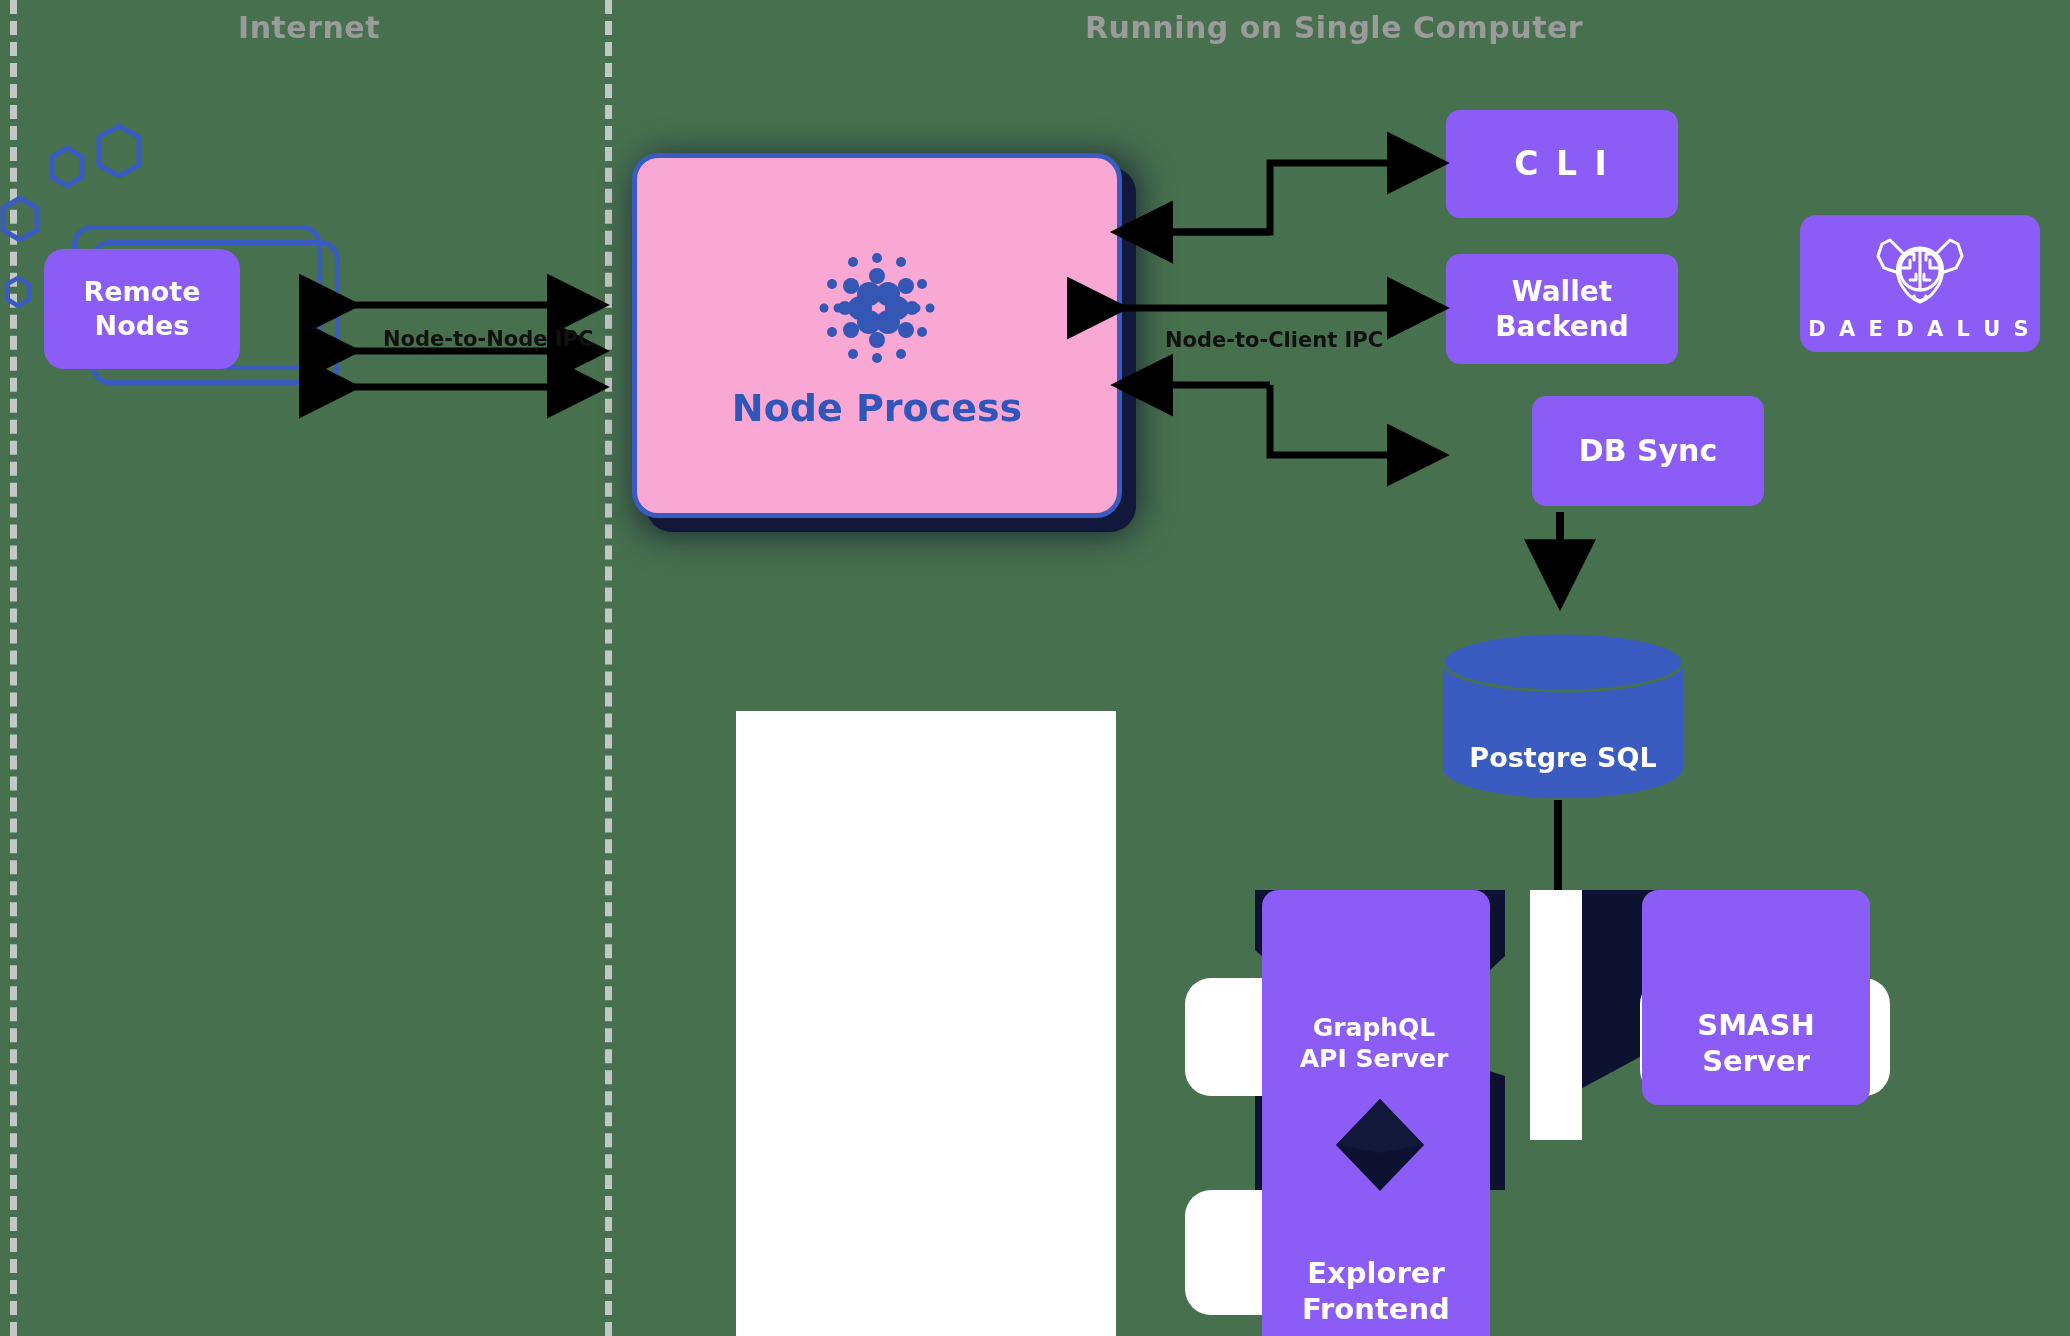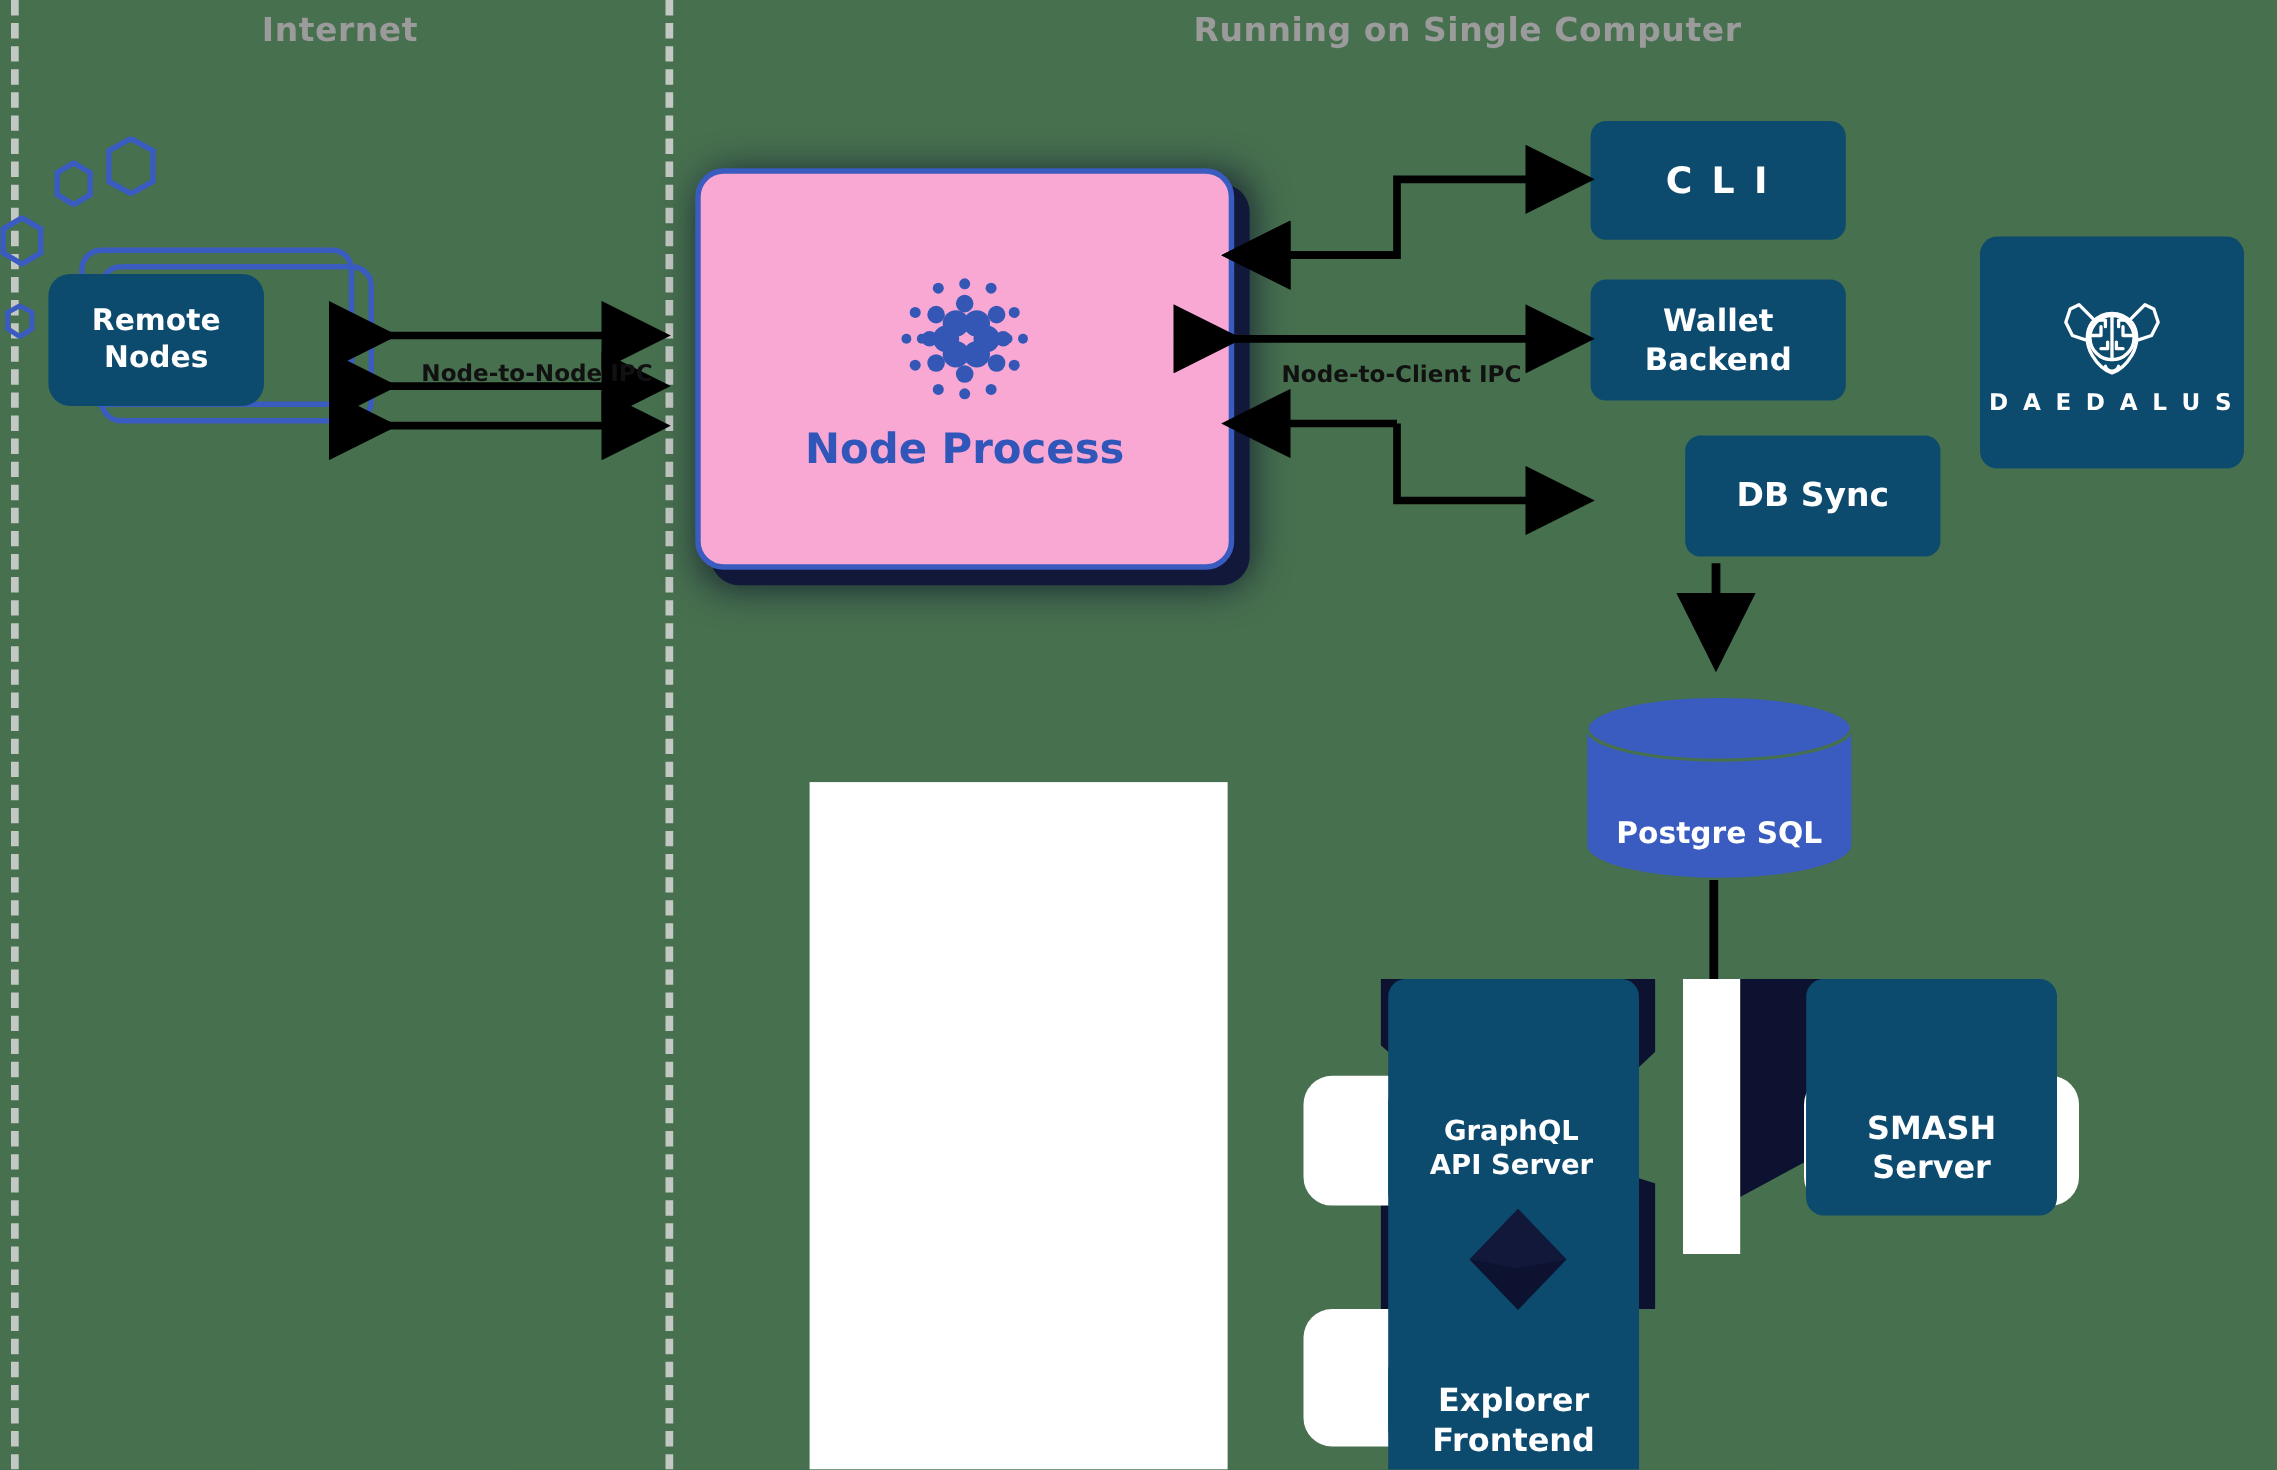--- a/index.html
+++ b/index.html
@@ -9,21 +9,21 @@
 
   
   .divider{position:absolute;top:0;bottom:0;width:0;
     border-left:7px dashed #c4c8c4;}
 
   
   .zone-title{position:absolute;color:#9b9b9b;font-weight:bold;
     letter-spacing:.5px;white-space:nowrap;}
 
   
-  .bx{position:absolute;background:#0c4a6e;border-radius:14px;
+  .bx{position:absolute;background:#8b5cf6;border-radius:14px;
       color:#fff;font-weight:bold;display:flex;align-items:center;
       justify-content:center;text-align:center;line-height:1.25;
       box-sizing:border-box;}
   .bx .lbl{white-space:pre-line;}
 
   
   .ghost{position:absolute;border:5px solid #3a5bbf;border-radius:20px;
          background:transparent;}
 
   
@@ -132,21 +132,21 @@
 
   <div class="bx" style="left:1446px;top:254px;width:232px;height:110px;font-size:28px;">
     <span class="lbl">Wallet
 Backend</span>
   </div>
 
   <div class="bx" style="left:1532px;top:396px;width:232px;height:110px;font-size:30px;">
     <span class="lbl">DB Sync</span>
   </div>
 
-  <div class="bx" style="left:1800px;top:215px;width:240px;height:211px;border-radius:16px;
+  <div class="bx" style="left:1800px;top:215px;width:240px;height:137px;border-radius:16px;
               flex-direction:column;justify-content:center;">
     <svg width="108" height="86" viewBox="0 0 108 86" style="margin-bottom:6px;">
       <g fill="none" stroke="#ffffff" stroke-width="3" stroke-linejoin="round" stroke-linecap="round">
 
         <path d="M38 30 L24 16 L16 20 L12 32 L18 44 L30 48"></path>
 
         <path d="M70 30 L84 16 L92 20 L96 32 L90 44 L78 48"></path>
 
         <path d="M36 32 C30 40 30 52 36 62 C42 72 48 76 54 78 C60 76 66 72 72 62 C78 52 78 40 72 32 C66 26 60 24 54 24 C48 24 42 26 36 32 Z"></path>
 

